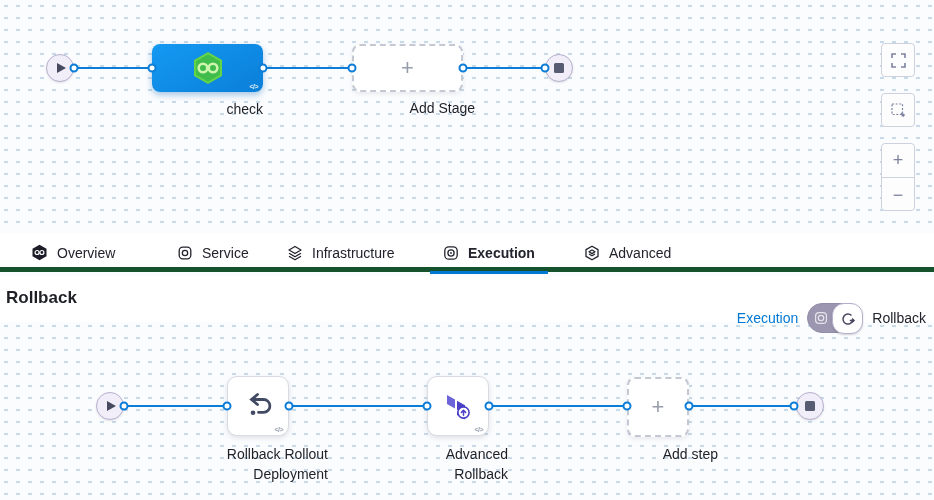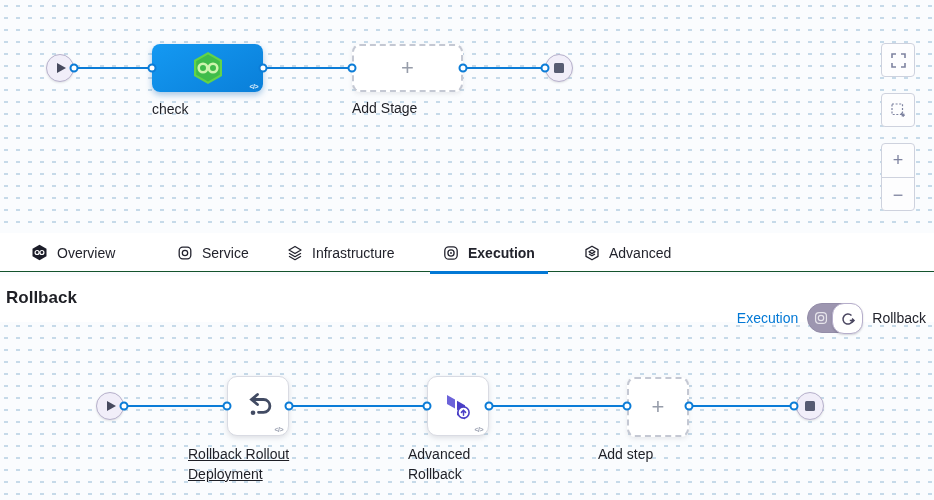--- a/index.html
+++ b/index.html
@@ -52,37 +52,37 @@
   .step-box {
     position:absolute; width:62px; height:60px; background:#fff;
     border:1px solid #d9dbe3; border-radius:10px;
     display:flex; align-items:center; justify-content:center;
     box-shadow:0 2px 5px rgba(96,97,112,.18); z-index:2;
   }
   .code-badge { position:absolute; right:5px; bottom:2px; font-size:7px; letter-spacing:-.5px;
     color:#9aa0b0; font-weight:700; }
   .code-badge.on-blue { color:rgba(255,255,255,.85); }
 
-  .node-label { position:absolute; text-align:left; font-size:14px; color:#1e1f26; line-height:20px; z-index:2; }
+  .node-label { position:absolute; text-align:right; font-size:14px; color:#1e1f26; line-height:20px; z-index:2; }
 
   
   .ctl-btn {
     position:absolute; left:881px; width:34px; height:34px; background:#fdfdfe;
     border:1px solid #ced2de; border-radius:4px;
     display:flex; align-items:center; justify-content:center; color:#7e83a0; z-index:4;
   }
   .ctl-group { position:absolute; left:881px; top:143px; width:34px; height:68px;
     background:#fdfdfe; border:1px solid #ced2de; border-radius:4px; z-index:4; }
   .ctl-cell { width:100%; height:34px; display:flex; align-items:center; justify-content:center;
     color:#7e83a0; font-size:18px; font-weight:300; }
   .ctl-cell:first-child { border-bottom:1px solid #ced2de; }
 
   
   .tabbar { position:absolute; top:233px; left:0; width:934px; height:39px; background:#fff;
-    border-bottom:1px solid #14532d; z-index:6; }
+    border-bottom:5px solid #14532d; z-index:6; }
   .tab { position:absolute; top:0; height:39px; display:flex; align-items:center; gap:9px;
     padding:0 13px; font-size:14px; color:#22232c; cursor:default; }
   .tab.active { font-weight:700; }
   .tab.active::after { content:""; position:absolute; left:0; right:0; bottom:-2px; height:3px;
     background:#0278d5; }
 
   
   .band { position:absolute; top:4px; left:0; width:934px; height:46px; background:#fff; }
   .section-title { position:absolute; left:6px; top:16px; font-size:17px; font-weight:600; color:#1f2026; z-index:7; }
   .view-switch { position:absolute; right:8px; top:30px; height:32px; display:flex;
@@ -119,21 +119,21 @@
         <circle cx="13" cy="18" r="4.3" fill="none" stroke="#cdf5ae" stroke-width="2.6"></circle>
         <circle cx="23" cy="18" r="4.3" fill="none" stroke="#cdf5ae" stroke-width="2.6"></circle>
       </svg>
       <span class="code-badge on-blue">&lt;/&gt;</span>
     </div>
     <div class="node-label" style="left:152px; top:99px; width:111px;">check</div>
 
     <div class="dashed-box" style="left:352px; top:44px; width:111px; height:48px;">
       <span class="plus-glyph">+</span>
     </div>
-    <div class="node-label" style="left:352px; top:98px; width:111px;">Add Stage</div>
+    <div class="node-label" style="left:364px; top:98px; width:111px;">Add Stage</div>
 
     <div class="node-circle" style="left:545px; top:54px;">
       <span class="stop-sq"></span>
     </div>
 
     <span class="port" style="left:74px; top:68px;"></span>
     <span class="port" style="left:152px; top:68px;"></span>
     <span class="port" style="left:263px; top:68px;"></span>
     <span class="port" style="left:352px; top:68px;"></span>
     <span class="port" style="left:463px; top:68px;"></span>
@@ -241,21 +241,21 @@
     </div>
 
     <div class="step-box" style="left:227px; top:104px;">
       <svg width="32" height="30" viewBox="0 0 32 30" fill="none" stroke="#424b63" stroke-width="2.8" stroke-linecap="round">
         <path d="M11 8.5 H21.5 A6.4 6.4 0 0 1 21.5 21.3 H16.5"></path>
         <path d="M15.5 3.5 L9.5 8.5 L15.5 13.5"></path>
         <circle cx="11" cy="21.8" r="2.3" fill="#424b63" stroke="none"></circle>
       </svg>
       <span class="code-badge">&lt;/&gt;</span>
     </div>
-    <div class="node-label" style="left:188px; top:172px; width:140px;text-decoration:underline;">Rollback Rollout Deployment</div>
+    <div class="node-label" style="left:188px; top:172px; width:140px;">Rollback Rollout Deployment</div>
 
     <div class="step-box" style="left:427px; top:104px;">
       <svg width="30" height="30" viewBox="0 0 30 30">
         <polygon points="4,4 12,8.5 12,17.5 4,13" fill="#6c63d9"></polygon>
         <polygon points="14,9.7 22,14.2 22,23.2 14,18.7" fill="#4a3fc6"></polygon>
         <polygon points="14,20.6 22,25.1 22,28.5 14,24" fill="#4a3fc6"></polygon>
         <circle cx="20.5" cy="21.5" r="5.6" fill="#fff" stroke="#4a3fc6" stroke-width="1.6"></circle>
         <path d="M20.5 24.2 V19.6 M18.4 21.4 L20.5 19.3 L22.6 21.4" fill="none" stroke="#4a3fc6" stroke-width="1.5" stroke-linecap="round"></path>
       </svg>
       <span class="code-badge">&lt;/&gt;</span>

